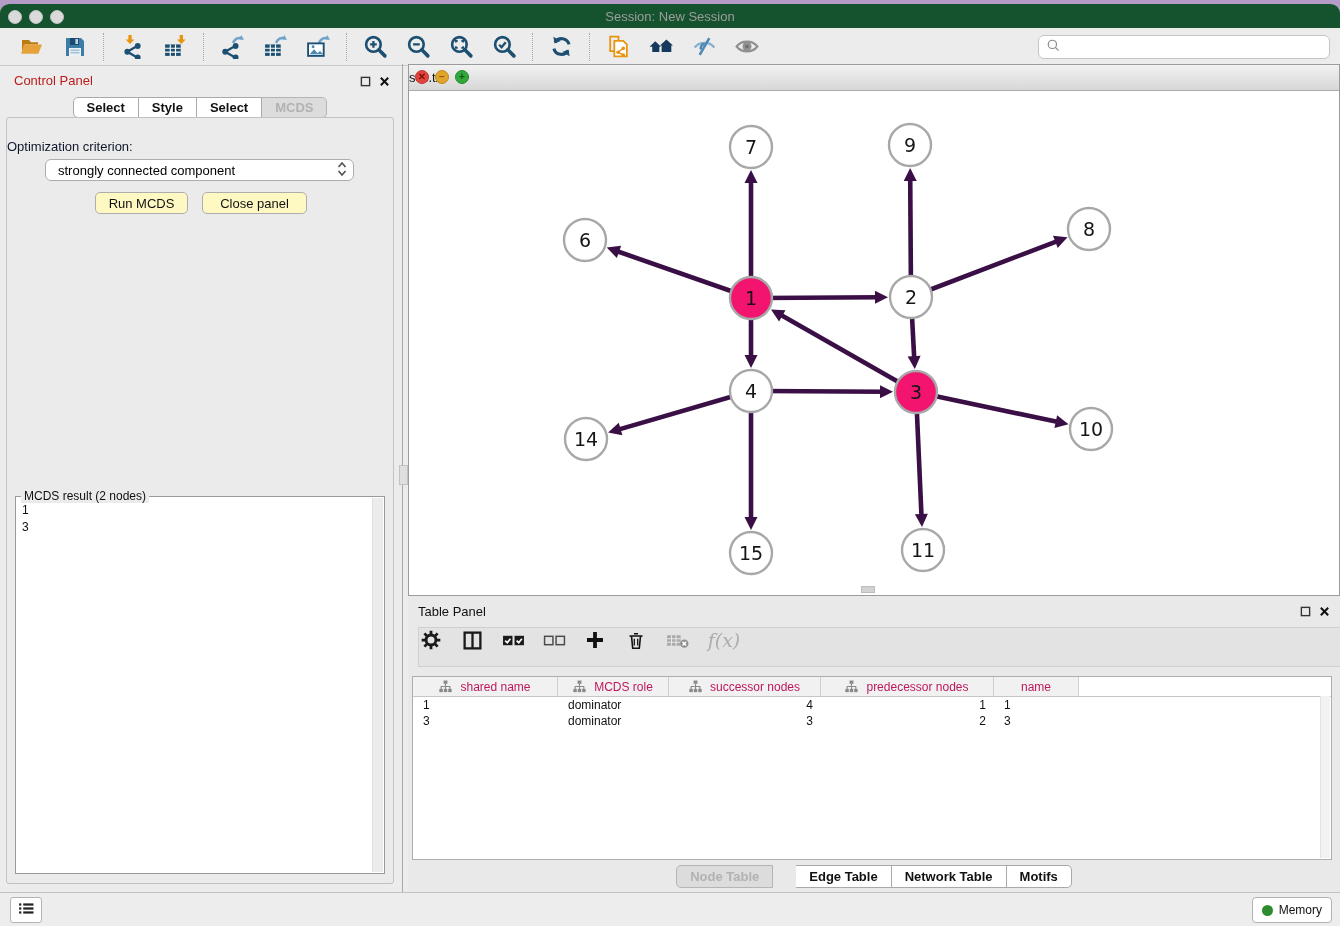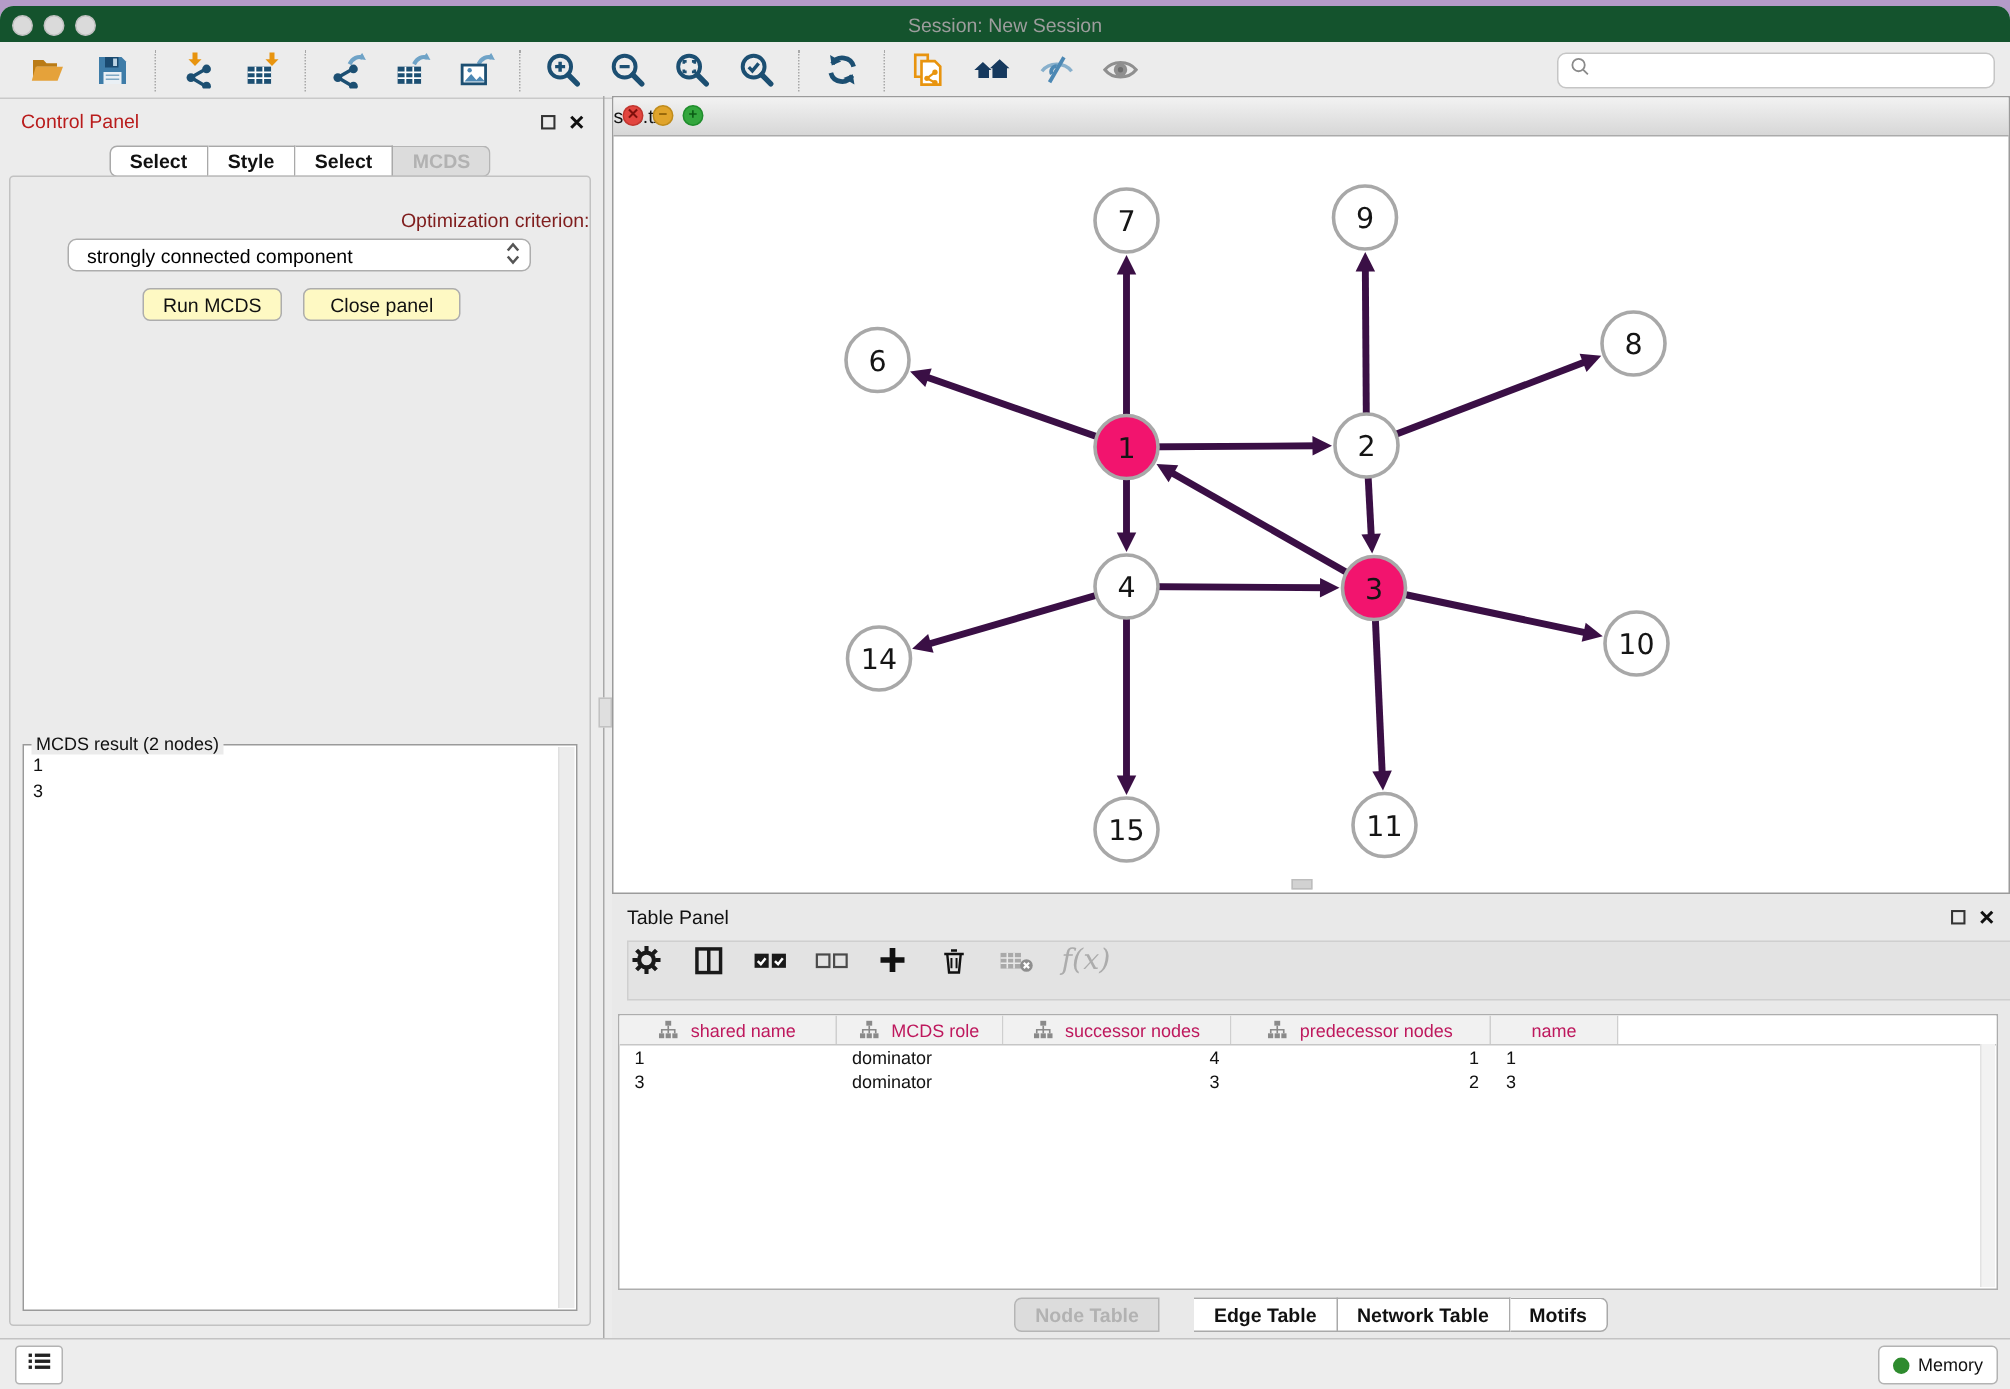--- a/index.html
+++ b/index.html
@@ -34,21 +34,21 @@
   .cp-header-title{position:absolute;left:14px;top:69px;font-size:13px;color:#b91c1c}
   .win-btn{position:absolute;width:13px;height:13px;display:flex;align-items:center;justify-content:center}
   .cp-tabs{position:absolute;left:0;top:93px;width:400px;display:flex;justify-content:center}
   .seg-tab{height:19px;line-height:19px;padding:0 13px;font-size:13px;background:#fff;
       border:1px solid #A9A9A9;border-left-width:0;color:#111;cursor:default;font-weight:bold}
   .seg-tab:first-child{border-left-width:1px;border-radius:5px 0 0 5px}
   .seg-tab:last-child{border-radius:0 5px 5px 0}
   .seg-tab.active{background:#DCDCDC;color:#B2B2B2;border-color:#B5B5B5}
   .cp-content{position:absolute;left:6px;top:113px;width:386px;height:765px;
       background:#EBEBEB;border:1px solid #C2C2C2;border-radius:3px}
-  .opt-label{position:absolute;left:0;right:0;top:21px;text-align:right;font-size:13px;color:#7f1d1d}
+  .opt-label{position:absolute;left:0;right:0;top:21px;text-align:left;font-size:13px;color:#0f172a}
   .dropdown{position:absolute;left:38px;top:41px;width:309px;height:22px;background:#fff;
       border:1px solid #ADADAD;border-radius:6px;display:flex;align-items:center;font-size:13px;
       padding-left:12px;box-sizing:border-box}
   .dropdown .stepper{margin-left:auto;margin-right:6px}
   .cp-btn{position:absolute;height:22px;background:#fef9c3;border:1px solid #ADADAD;border-radius:5px;
       font-size:13px;font-family:inherit;color:#111;text-align:center;line-height:20px;box-sizing:border-box}
   .result-box{position:absolute;left:8px;top:378px;width:368px;height:376px;
       border:1px solid #9A9A9A;background:#fff}
   .result-legend{position:absolute;top:-8px;left:5px;background:#EBEBEB;padding:0 3px;
       font-size:12px;color:#111;white-space:nowrap}

